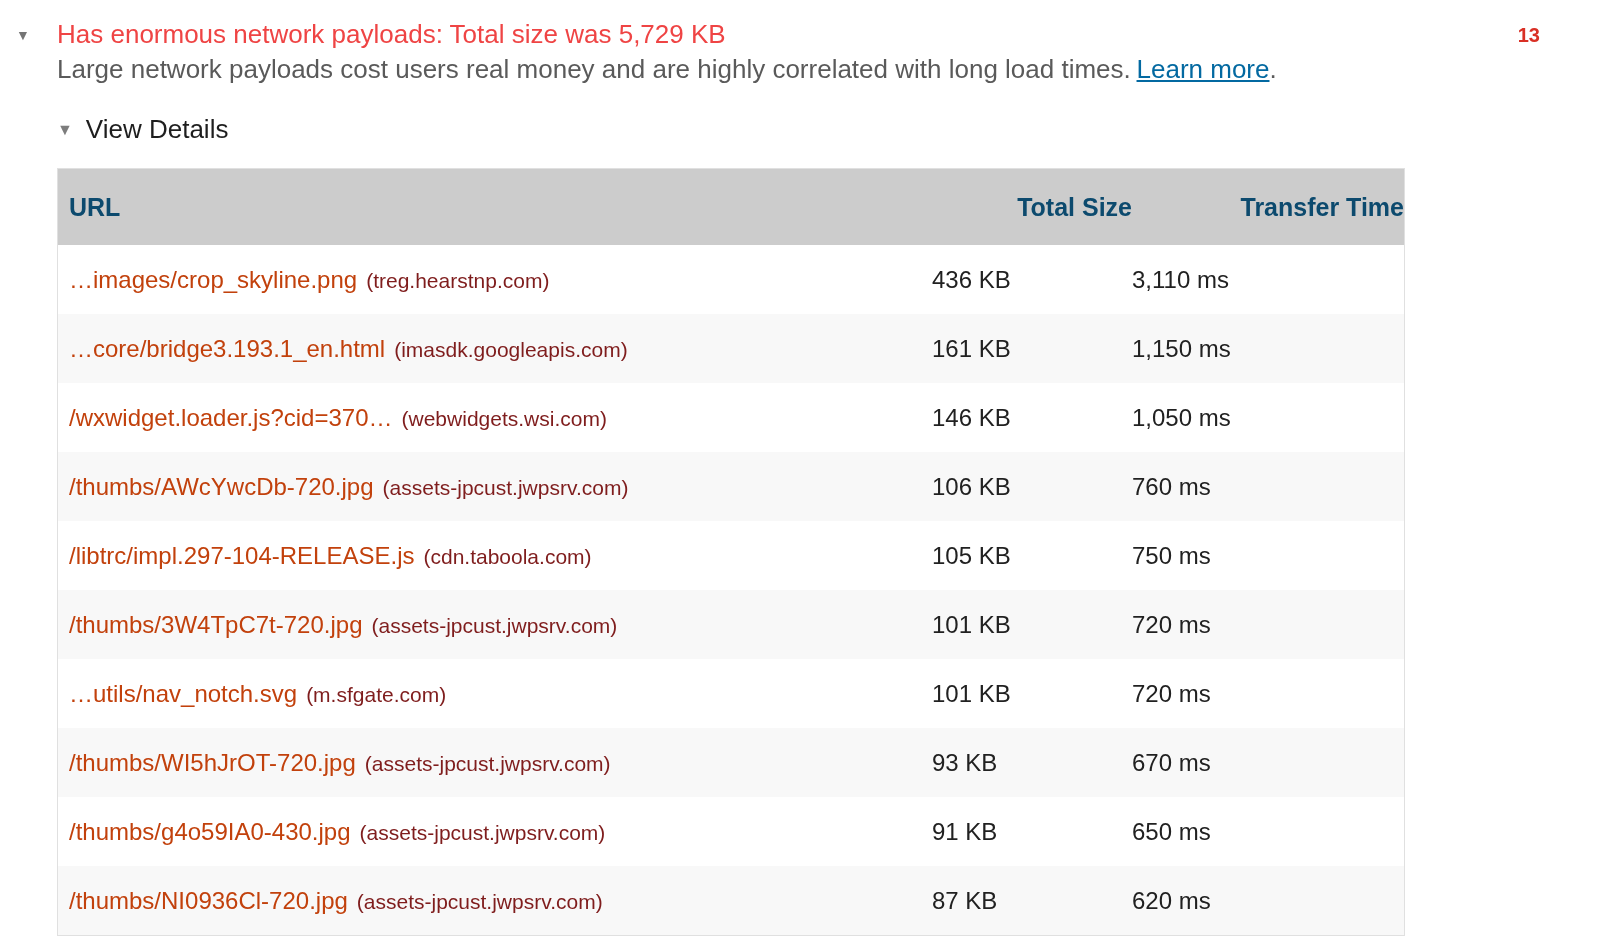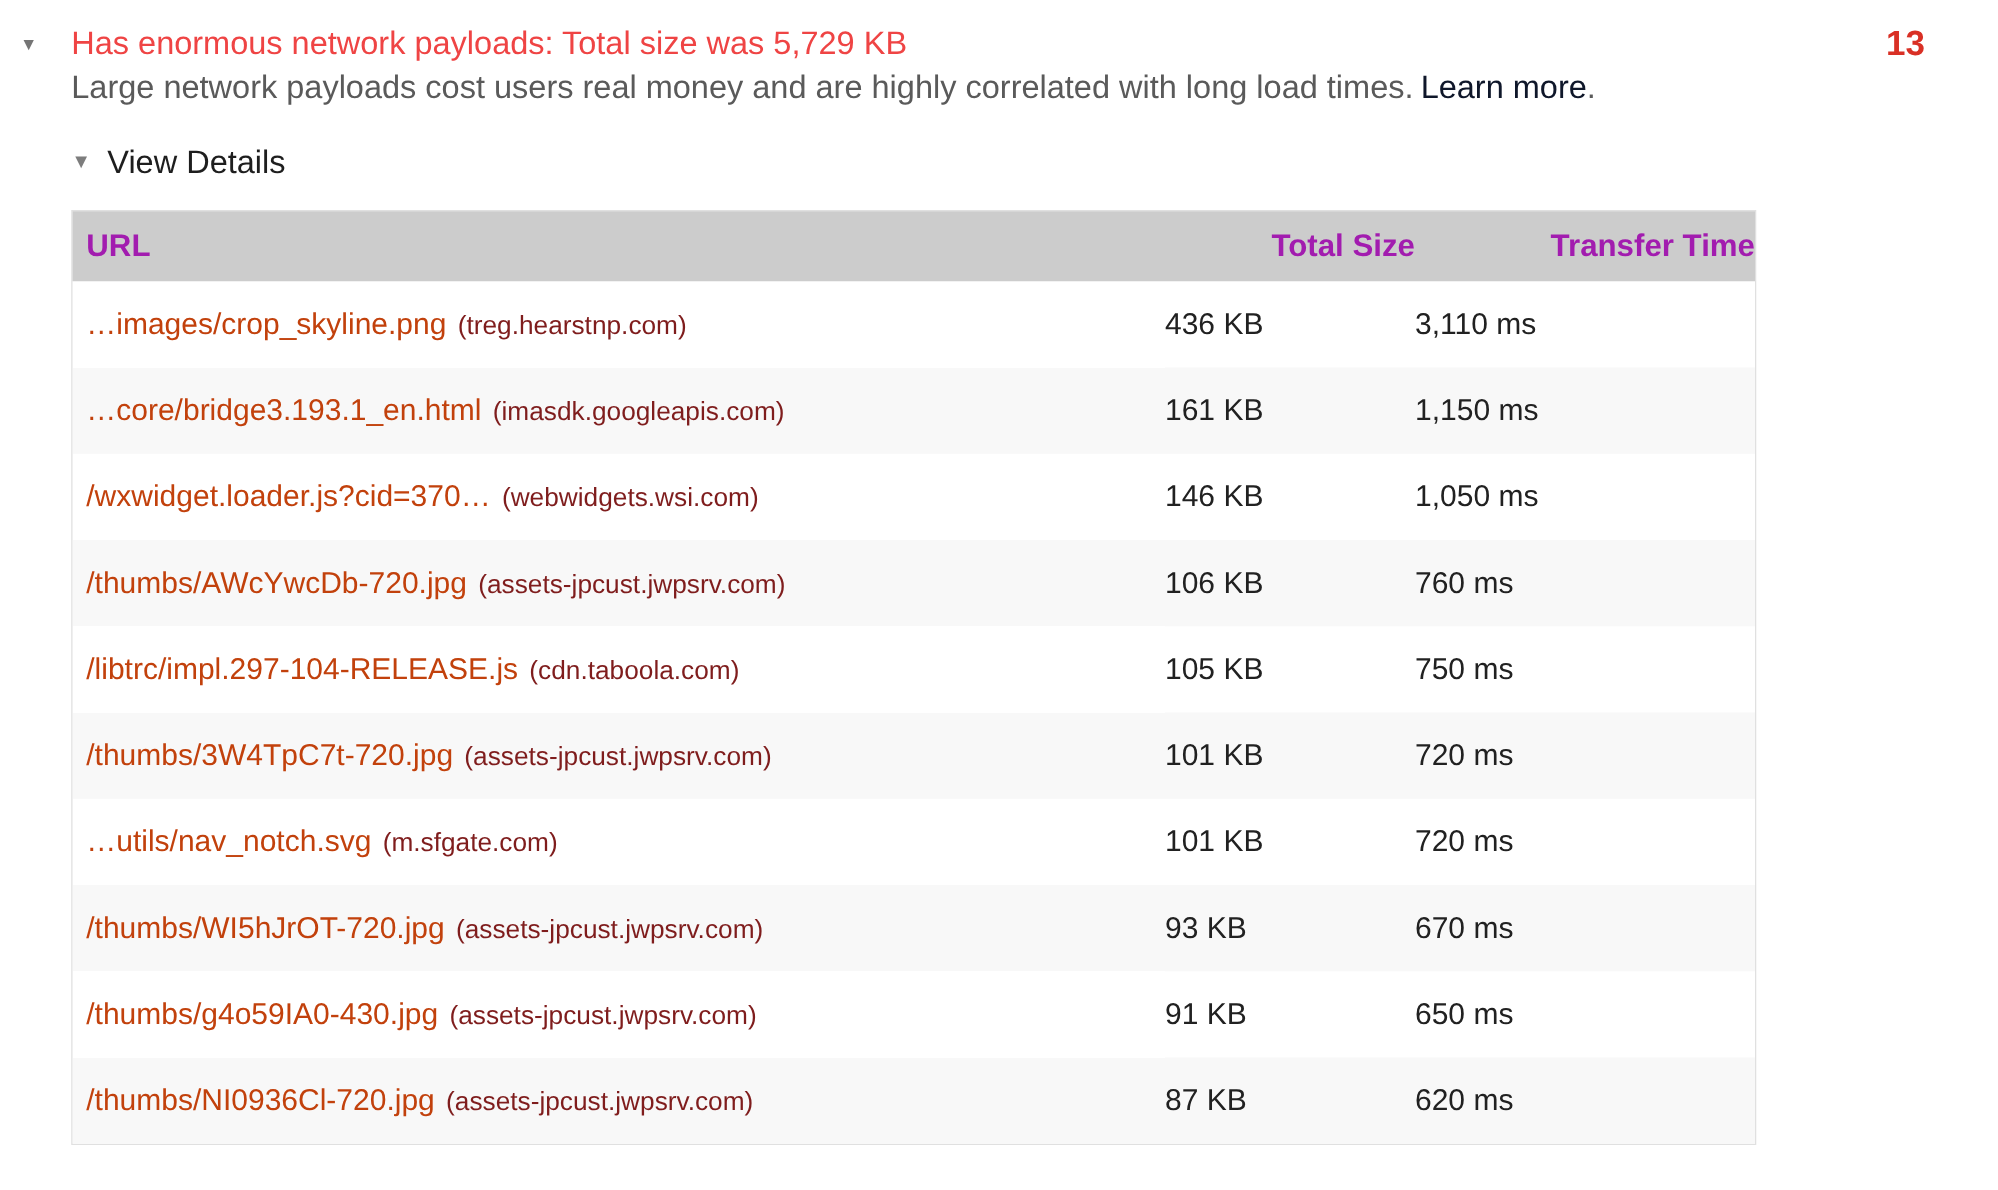--- a/index.html
+++ b/index.html
@@ -31,29 +31,30 @@
     font-size: 26px;
     line-height: 35px;
     color: #ef4444;
   }
   .desc {
     font-size: 26px;
     line-height: 35px;
     color: #5a5a5a;
   }
   .desc a {
-    color: #0f172a;
+    color: #0369a1;
+    text-decoration: underline;
     margin-left: 0.22em;
     cursor: pointer;
   }
   .count {
     flex: none;
     color: #d93025;
     font-weight: bold;
-    font-size: 28px;
+    font-size: 20px;
     line-height: 36px;
   }
 
   
   .view-details {
     margin: 27px 0 0 57px;
     display: flex;
     align-items: center;
     font-size: 26px;
     color: #1e1e1e;
@@ -75,24 +76,24 @@
   }
   table {
     width: 100%;
     border-collapse: collapse;
     table-layout: fixed;
   }
   col.c-size { width: 200px; }
   col.c-time { width: 272px; }
   thead th {
     background: #cccccc;
-    height: 56px;
+    height: 76px;
     font-size: 25px;
     font-weight: bold;
-    color: #a21caf;
+    color: #0c4a6e;
     text-align: left;
     vertical-align: middle;
     padding: 0;
   }
   thead th.url-col { padding-left: 11px; }
   thead th.num { text-align: right; }
   thead th.time { }
   tbody td {
     height: 69px;
     vertical-align: middle;

